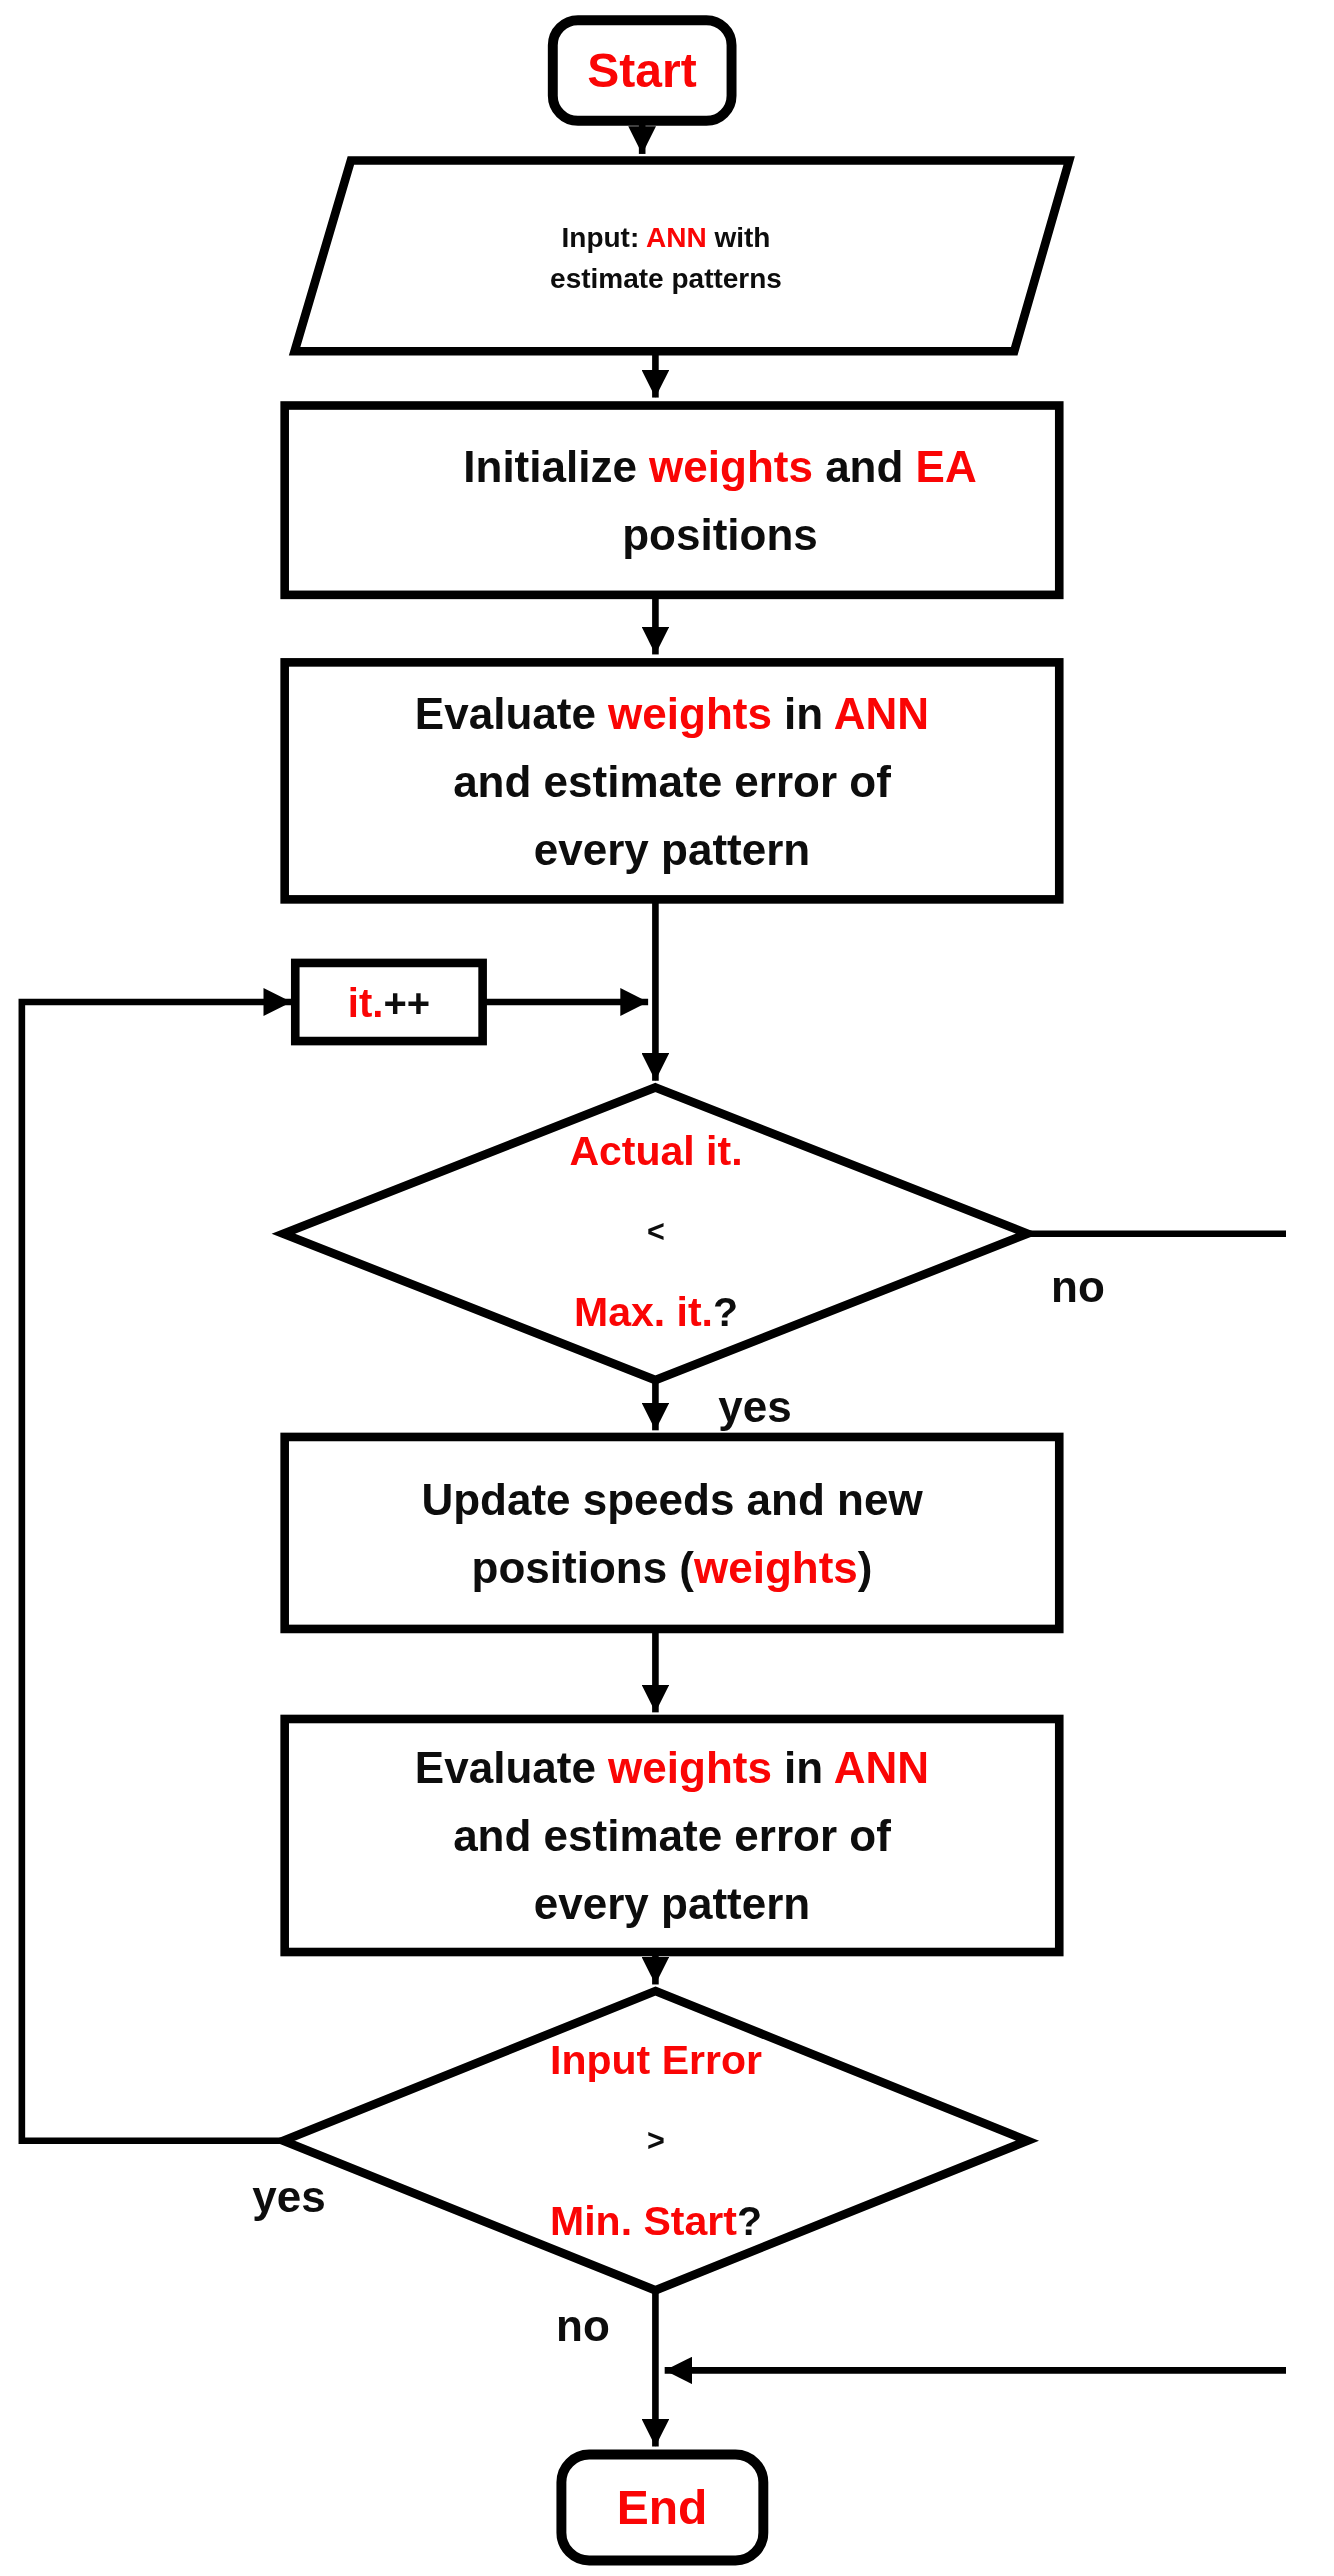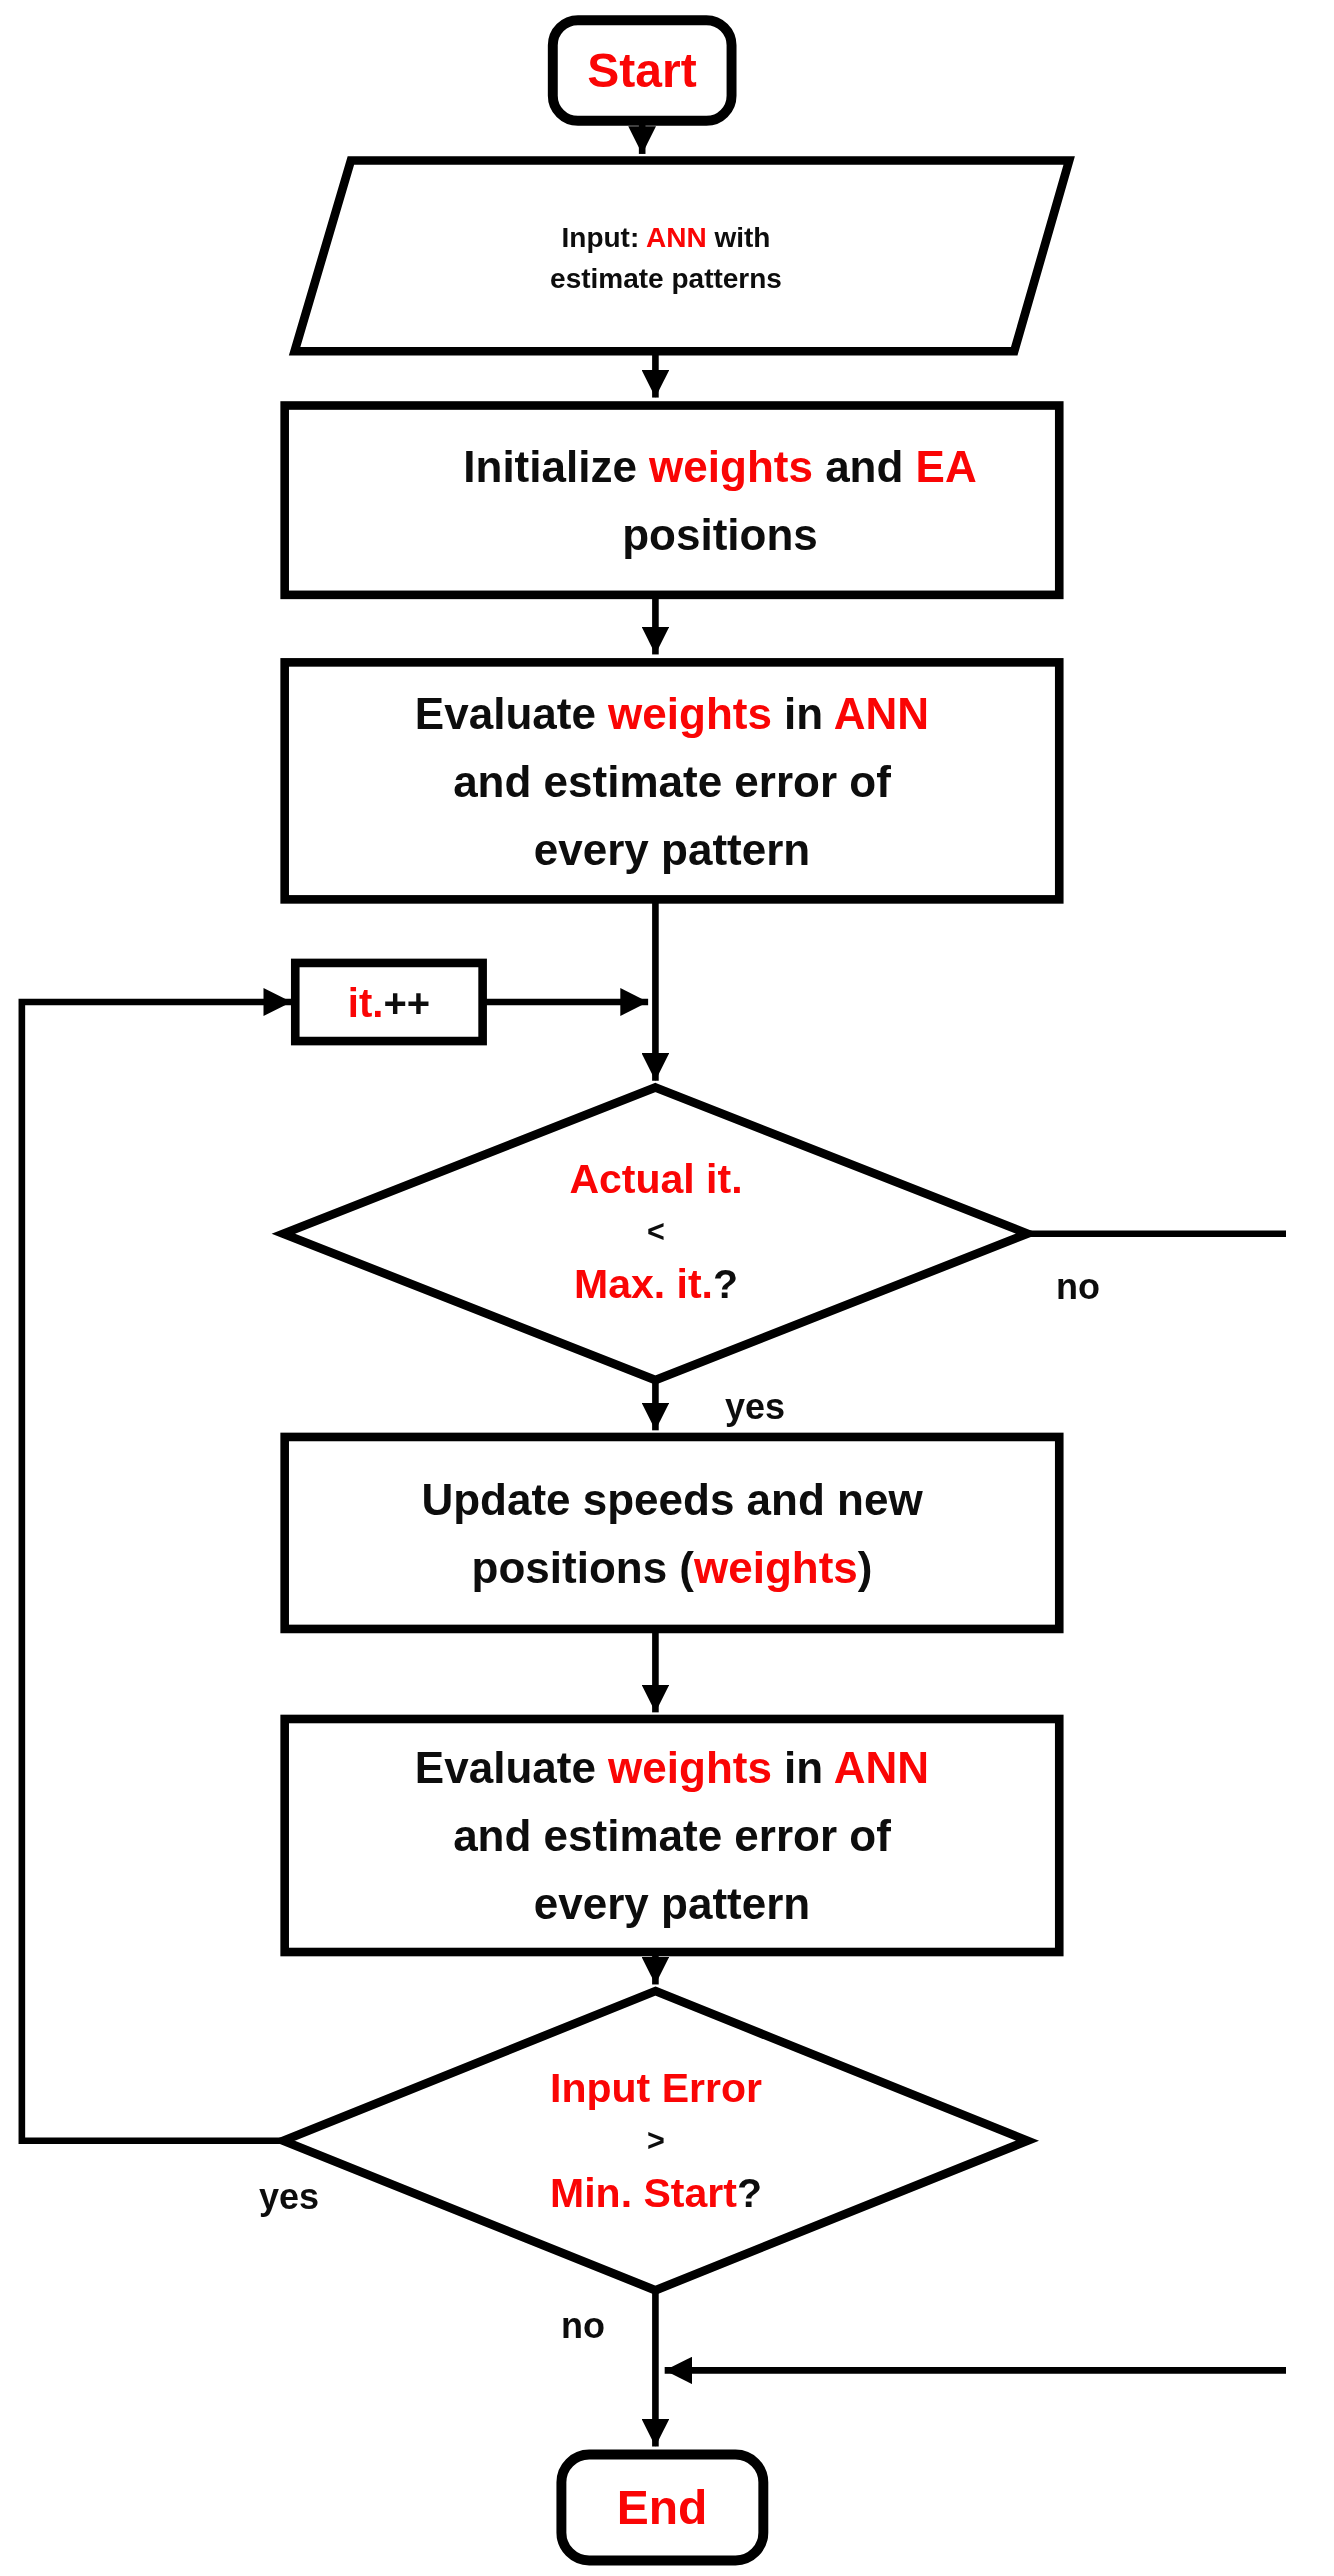--- a/index.html
+++ b/index.html
@@ -13,25 +13,25 @@
   .shape.thick{stroke-width:15;}
   .conn{fill:none;stroke:#000000;stroke-width:10;stroke-linejoin:miter;}
   .lbl{
     position:absolute;transform:translate(-50%,-50%);
     display:flex;flex-direction:column;align-items:center;justify-content:center;
     text-align:center;white-space:nowrap;
   }
   .red{color:var(--accent,#fa0505);}
   .f-box{font-size:44px;line-height:1.55;}
   .f-para{font-size:28px;line-height:1.48;}
-  .f-dia{font-size:41px;line-height:1.47;}
+  .f-dia{font-size:41px;line-height:1.47;gap:28px;}
   .f-dia .tline.small{font-size:30.5px;}
   .f-se{font-size:48px;line-height:1;}
   .f-it{font-size:40px;line-height:1;}
-  .f-edge{font-size:36px;line-height:1;}
+  .f-edge{font-size:44px;line-height:1;}
 </style>
 </head>
 <body>
 
 <div class="canvas">
 
   <svg class="shapes" viewBox="0 0 2015 3890" xmlns="http://www.w3.org/2000/svg">
     <defs>
       <marker id="ah" viewBox="0 0 10 10" refX="10" refY="5" markerWidth="4.2" markerHeight="4.2" orient="auto">
         <path d="M0,0 L10,5 L0,10 Z" fill="#000000"></path>

